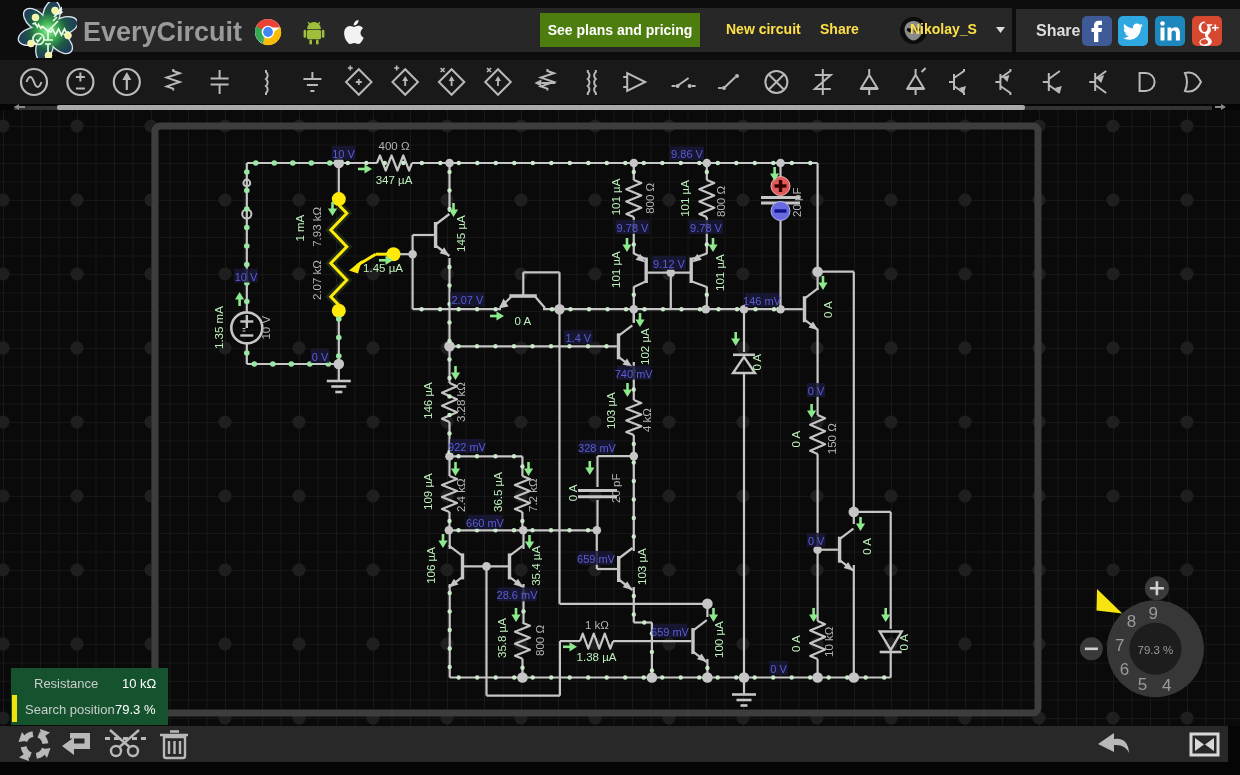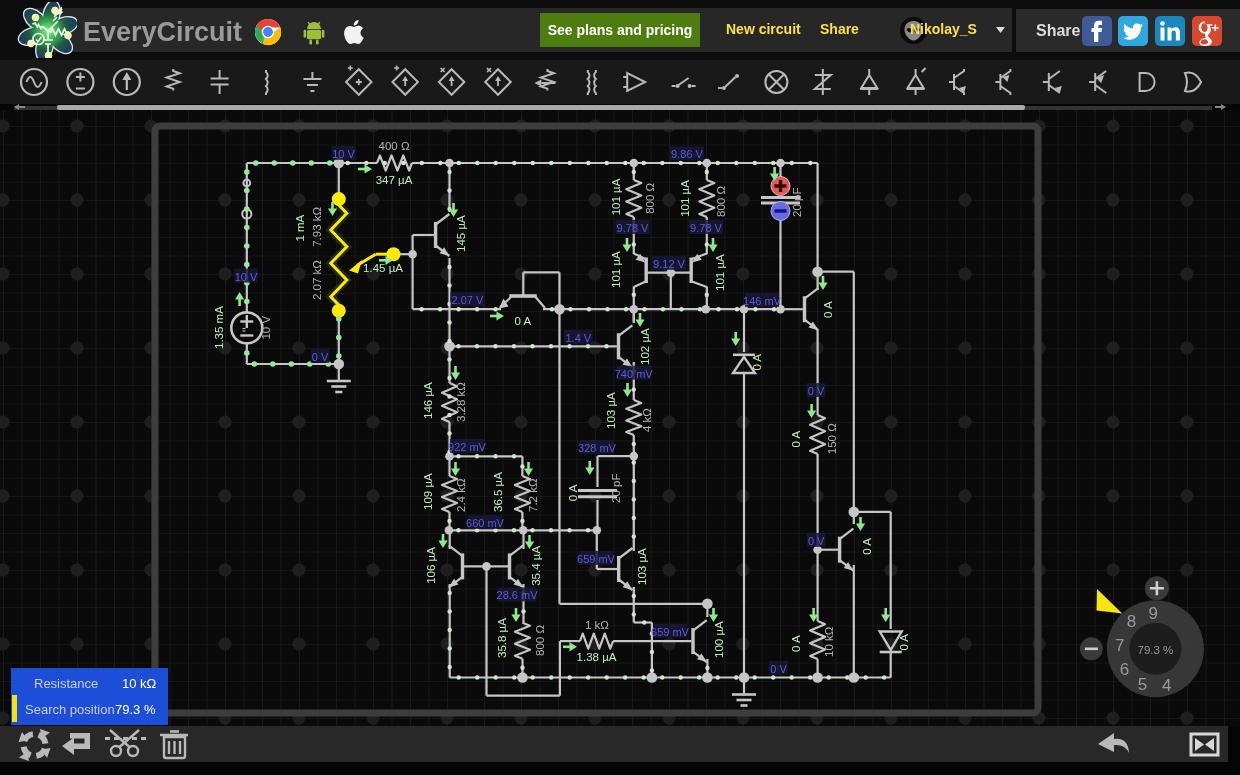--- a/index.html
+++ b/index.html
@@ -16,21 +16,21 @@
 .nav{position:absolute;top:21px;color:#fde047;font-size:14px;font-weight:bold;}
 #avatar{position:absolute;top:17px;left:900px;width:27px;height:27px;border-radius:50%;background:#111;}
 #share{position:absolute;top:22px;left:1036px;color:#ddd;font-size:16px;font-weight:bold;}
 .soc{position:absolute;top:16px;width:30px;height:30px;border-radius:5px;color:#fff;text-align:center;}
 
 #tbar{position:absolute;top:60px;left:0;width:1240px;height:44px;background:#191919;}
 #scrl{position:absolute;top:105.5px;left:14px;width:1198px;height:4px;background:#333;}
 #scrlth{position:absolute;top:105px;left:57px;width:968px;height:4.5px;background:#a9a9a9;border-radius:2px;}
 
 #bbar{position:absolute;top:726px;left:0;width:1228px;height:36px;background:#282828;}
-#binfo{position:absolute;top:668px;left:11px;width:157px;height:57px;background:#1d4ed8;}
+#binfo{position:absolute;top:668px;left:11px;width:157px;height:57px;background:#14532d;}
 #binfo .r1{position:absolute;top:7px;left:0;width:150px;color:#ccc;font-size:13px;}
 #ybar{position:absolute;top:695px;left:12px;width:5px;height:27px;background:#f2e30e;}
 </style></head><body>
 <div id="stage">
 <svg style="position:absolute;top:110px;left:0" width="1240" height="616" viewBox="0 110 1240 616" font-family="Liberation Sans, sans-serif">
       <defs>
         <pattern id="gr" width="18.5" height="18.5" patternUnits="userSpaceOnUse" x="3" y="15">
           <path d="M0 0 H18.5 M0 0 V18.5" stroke="#212121" stroke-width="1.2" fill="none"></path>
         </pattern>
         <pattern id="gd" width="74" height="74" patternUnits="userSpaceOnUse" x="-34" y="15">

